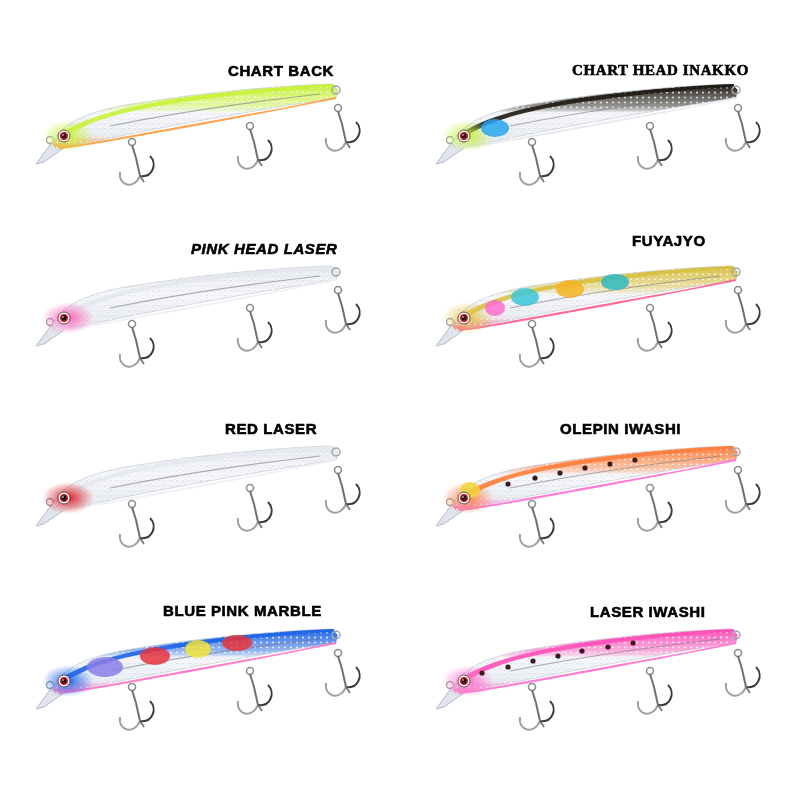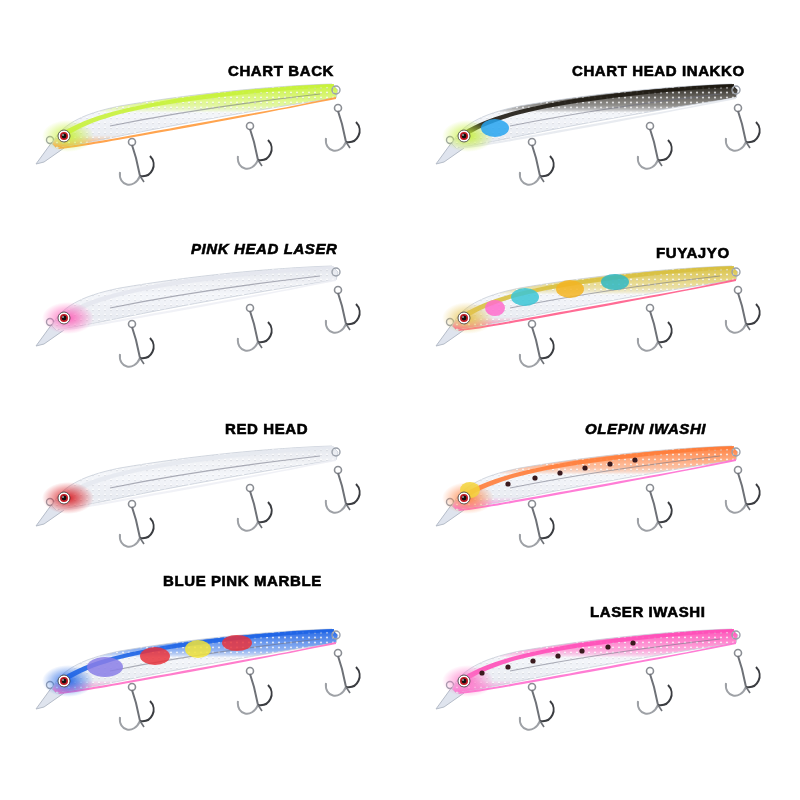--- a/index.html
+++ b/index.html
@@ -476,19 +476,19 @@
         <circle cx="64" cy="96" r="6" fill="#ffffff" stroke="#333" stroke-width="0.8"></circle>
         <circle cx="64" cy="96" r="4" fill="#c21a24"></circle>
         <circle cx="64" cy="96" r="2.4" fill="#111"></circle>
         <circle cx="63" cy="95" r="0.8" fill="#fff"></circle>
         <circle cx="336" cy="50" r="4" fill="none" stroke="#9aa0aa" stroke-width="1.4"></circle>
       </svg>
     </div>
 </div>
 
 <div class="label" style="left:228px;top:62px;">CHART BACK</div>
-<div class="label" style="left:572px;top:62px;">CHART HEAD INAKKO</div>
+<div class="label" style="left:572px;top:62px;font-family:Liberation Serif, serif;">CHART HEAD INAKKO</div>
 <div class="label" style="left:191px;top:240px;font-style:italic;">PINK HEAD LASER</div>
-<div class="label" style="left:632px;top:244px;margin-left:24px;">FUYAJYO</div>
-<div class="label" style="left:225px;top:420px;">RED HEAD</div>
-<div class="label" style="left:585px;top:420px;font-style:italic;">OLEPIN IWASHI</div>
-<div class="label" style="left:163px;top:572px;">BLUE PINK MARBLE</div>
+<div class="label" style="left:632px;top:232px;">FUYAJYO</div>
+<div class="label" style="left:225px;top:420px;">RED LASER</div>
+<div class="label" style="left:560px;top:420px;">OLEPIN IWASHI</div>
+<div class="label" style="left:163px;top:602px;">BLUE PINK MARBLE</div>
 <div class="label" style="left:590px;top:603px;">LASER IWASHI</div>
 
 </body></html>

